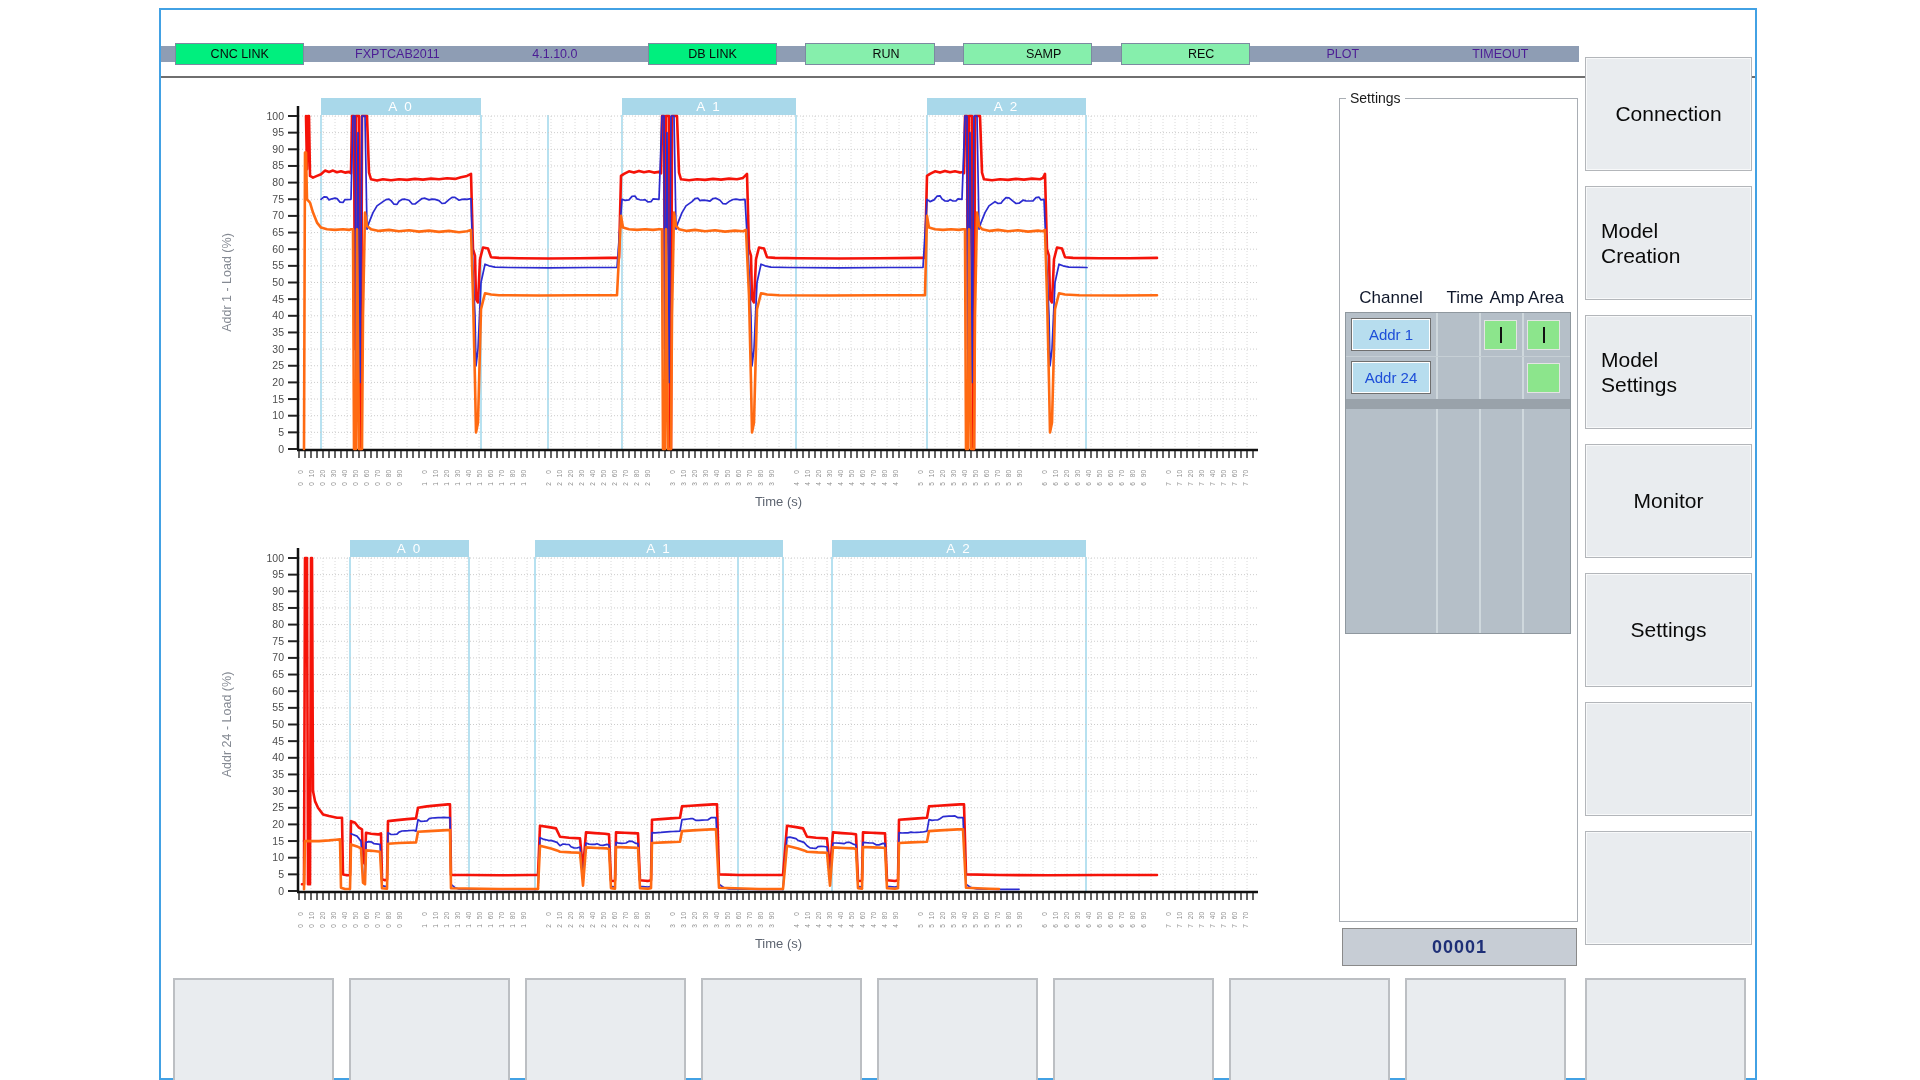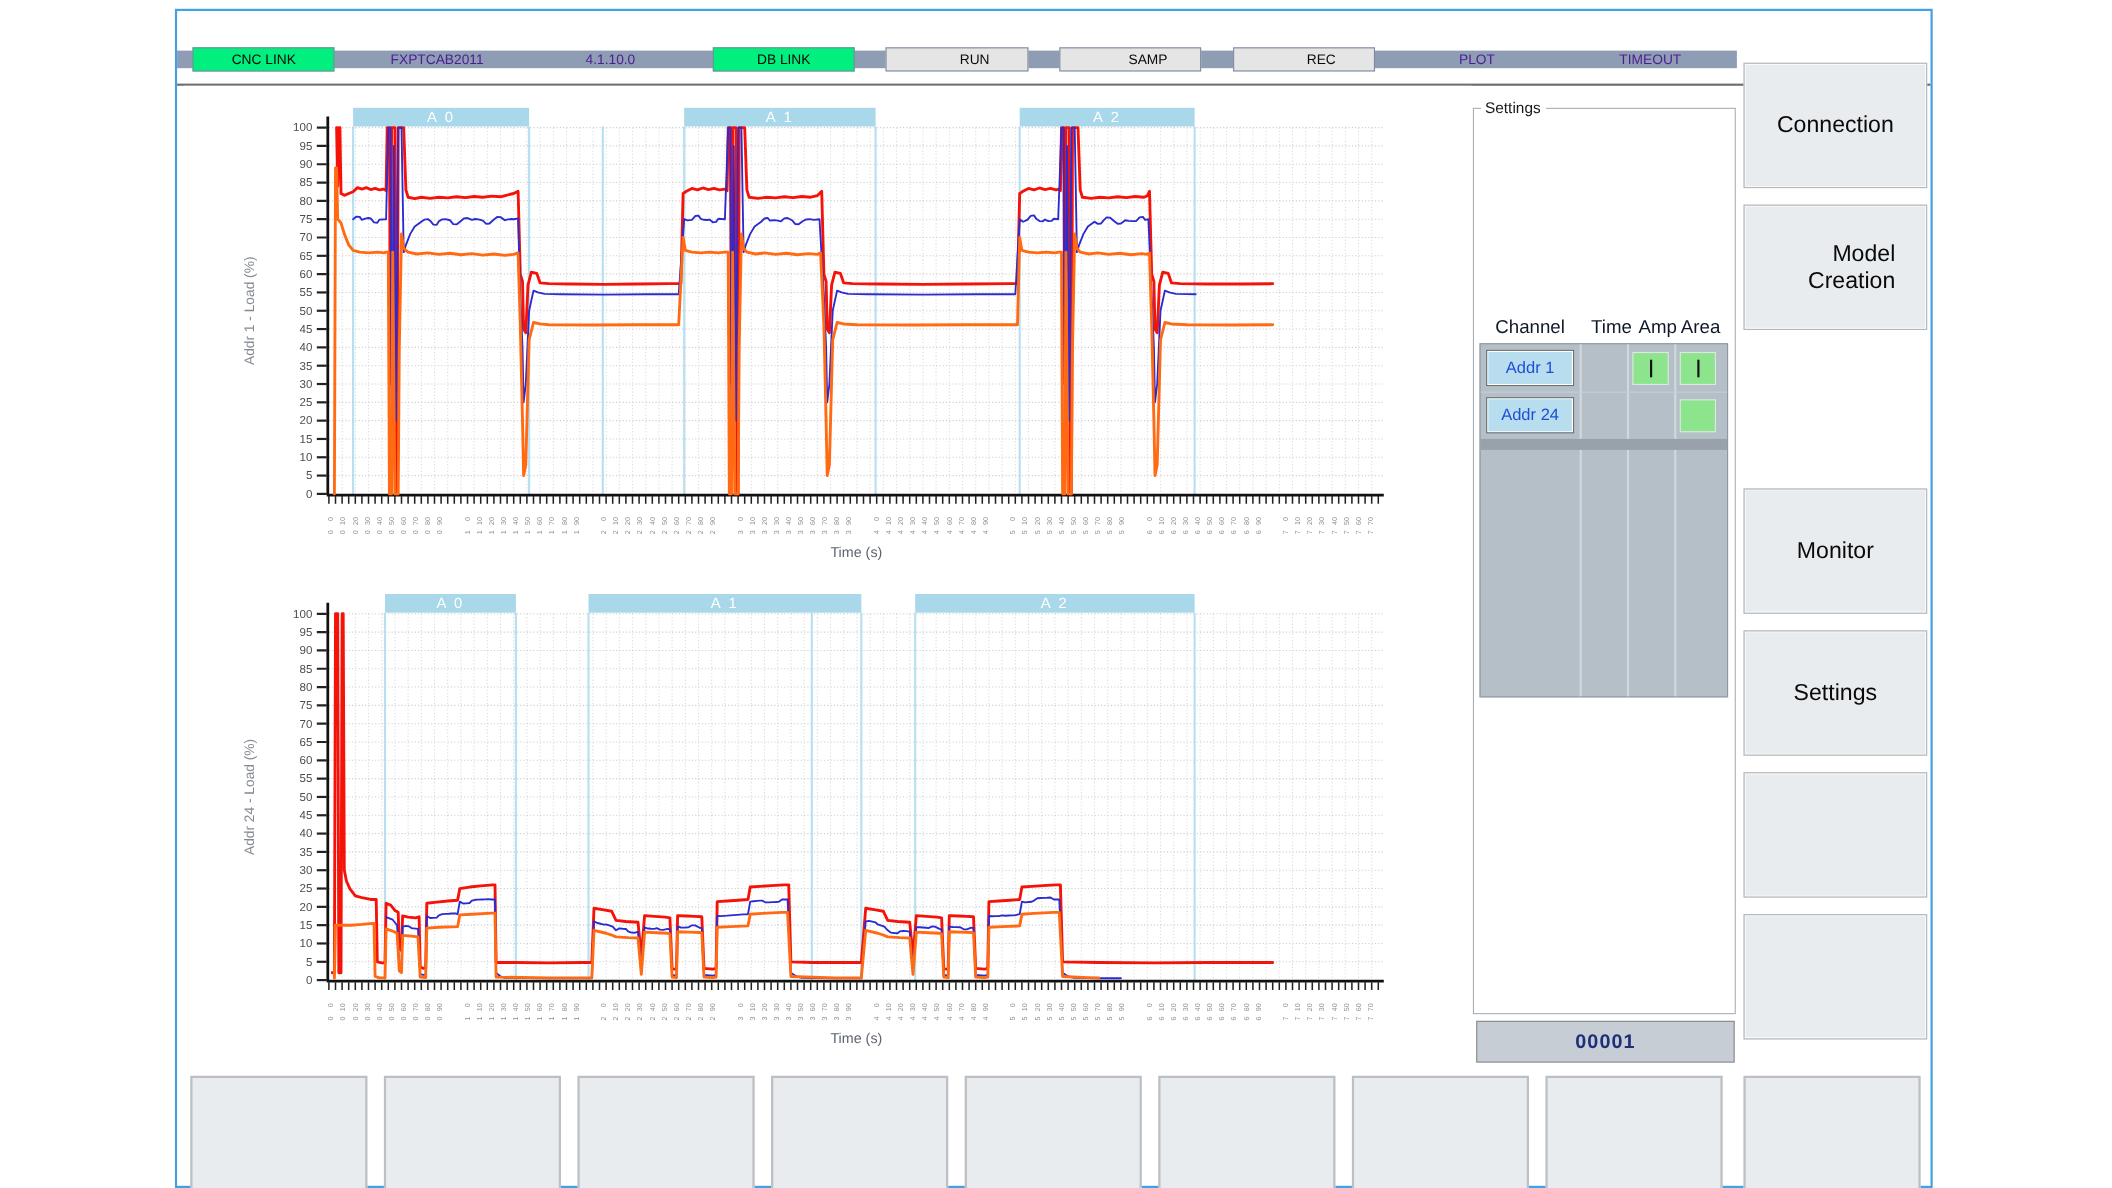--- a/index.html
+++ b/index.html
@@ -18,21 +18,21 @@
   .glyph-max { width:12px; height:12px; border:2px solid #444; }
   .glyph-close { font-size:17px; color:#444; line-height:1; }
   
   .statusbar { position:absolute; left:0; top:36px; width:1418px; height:16px; background:#8e9db4;
                display:flex; }
   .sb-cell { flex:1 1 0; display:flex; align-items:center; justify-content:center; position:relative; }
   .sb-text { font-size:12.5px; color:#4c1d95; }
   .sb-box { width:82%; height:22px; display:flex; align-items:center; justify-content:center;
             font-size:12.5px; color:#0a0a0a; border:1px solid #7c8aa0; }
   .sb-green { background:#00ef7e; }
-  .sb-cyan  { background:#e5e5e5;padding-left:32px; }
+  .sb-cyan  { background:#86efac;padding-left:32px; }
   .sep-line { position:absolute; left:0; top:66px; width:100%; height:2px; background:#6f6f6f; }
   
   svg.chart { position:absolute; left:6px; background:#ffffff; }
   #chart-top { top:68px; }
   #chart-bottom { top:510px; }
   
   .settings-box { position:absolute; left:1178px; top:80px; width:239px; height:832px;
                   border:1px solid #a9aeb4; background:#ffffff; }
   .settings-box > legend { font-size:14px; color:#1a1a1a; margin-left:6px; padding:0 4px; }
   .command-box { position:absolute; left:5px; top:12px; width:226px; height:158px;
@@ -60,22 +60,22 @@
   .green-cell { position:absolute; width:33px; height:30px; background:#8ce58c; border:1px solid #e4e4e4;
                 display:flex; align-items:center; justify-content:center; }
   .green-bar { width:2px; height:16px; background:#111; }
   .counter { position:absolute; left:1181px; top:918px; width:235px; height:38px;
              background:#c7cdd5; border:1px solid #8a8a8a;
              display:flex; align-items:center; justify-content:center;
              font-size:18px; font-weight:bold; color:#1e2f77; letter-spacing:1px; }
   
   .nav-btn { position:absolute; left:1424px; width:167px; height:114px; background:#e9ecef;
              border:1px solid #b3b6ba; box-shadow:inset 0 0 0 1px #f8f9fa;
-             display:flex; align-items:center; justify-content:center; text-align:right;
-             font-size:21px; color:#0a0a0a; line-height:1.2; padding:0 28px; }
+             display:flex; align-items:center; justify-content:center; text-align:left;
+             font-size:21px; color:#0a0a0a; line-height:1.2; padding:0 15px; }
   
   .bottom-btn { position:absolute; top:968px; width:161px; height:120px; background:#e9ecef;
                 border:2px solid #bcbfc3; }
 </style>
 </head>
 <body>
 
 <div class="window">
 
 
@@ -1095,20 +1095,21 @@
         </div>
         <div class="addr-btn" style="top: 48px;">Addr 24</div>
         <div class="green-cell" style="left: 181px; top: 50px;"></div>
       </div>
   </fieldset>
 
   <div class="counter">00001</div>
 
 <div class="nav-btn" style="top: 47px;">Connection</div>
     <div class="nav-btn" style="top: 176px;">Model Creation</div>
+    <div class="nav-btn" style="top: 305px;">Model Settings</div>
     <div class="nav-btn" style="top: 434px;">Monitor</div>
     <div class="nav-btn" style="top: 563px;">Settings</div>
     <div class="nav-btn" style="top: 692px;"></div>
     <div class="nav-btn" style="top: 821px;"></div>
     <div class="bottom-btn" style="left: 12px;"></div>
     <div class="bottom-btn" style="left: 188px;"></div>
     <div class="bottom-btn" style="left: 364px;"></div>
     <div class="bottom-btn" style="left: 540px;"></div>
     <div class="bottom-btn" style="left: 716px;"></div>
     <div class="bottom-btn" style="left: 892px;"></div>

